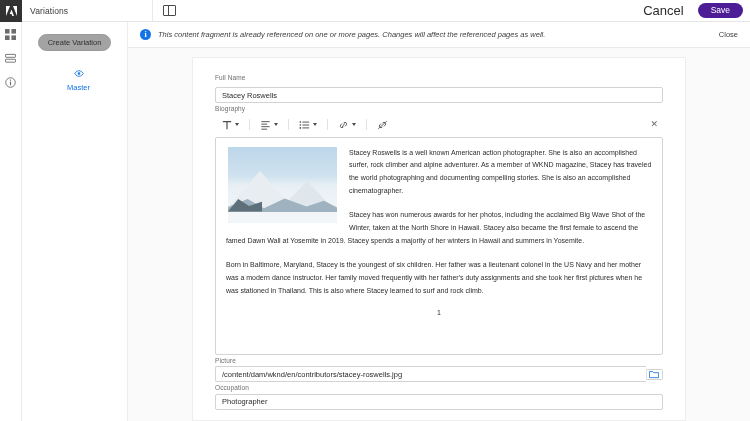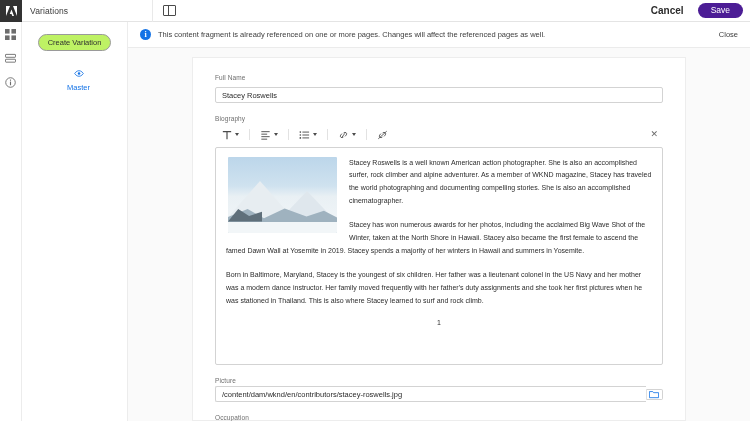--- a/index.html
+++ b/index.html
@@ -64,27 +64,26 @@
     width: 1.2px;
     background: #4a4a4a;
   }
   .topbar-right {
     display: flex;
     align-items: center;
     gap: 8px;
     padding-right: 7px;
   }
   .btn-cancel {
-    font-size: 10px;
+    font-size: 13px;
     color: #2b2b2b;
     background: transparent;
     border: none;
     padding: 2px 6px;
     cursor: pointer;
-    font-weight: bold;
   }
   .btn-save {
     font-size: 8.5px;
     color: #fff;
     background: #4c1d95;
     border: none;
     border-radius: 9px;
     padding: 3px 13px;
     cursor: pointer;
     line-height: 1;
@@ -127,21 +126,21 @@
     flex: 0 0 106px;
   }
   .create-variation-wrap {
     display: flex;
     justify-content: center;
     padding: 4px 0 14px;
   }
   .btn-create-variation {
     font-size: 7.5px;
     color: #2f2f2f;
-    background: #bef264;
+    background: #a3a3a3;
     border: 1px solid #9a9a9a;
     border-radius: 9px;
     padding: 3px 9px;
     cursor: pointer;
     white-space: nowrap;
   }
   .master-row {
     display: flex;
     align-items: center;
     gap: 5px;
@@ -187,20 +186,21 @@
     display: flex;
     align-items: center;
     justify-content: center;
     font-family: "Liberation Serif", serif;
     flex: 0 0 11px;
   }
   .notice-text {
     font-size: 7.5px;
     color: #3d3d3d;
     flex: 1 1 auto;
+    font-style: italic;
   }
   .notice-close {
     font-size: 7.5px;
     color: #3d3d3d;
     cursor: pointer;
     padding-right: 2px;
     margin-left: 43px;
   }
 
   .canvas {
@@ -211,21 +211,21 @@
     padding-top: 9px;
   }
   .form-card {
     width: 494px;
     background: #fff;
     border: 1px solid #ededed;
     padding: 16px 22px 20px;
     height: 100%;
   }
 
-  .field { margin-bottom: 12px; }
+  .field { margin-bottom: 2px; }
   .field-label {
     font-size: 6.5px;
     color: #6e6e6e;
     margin-bottom: 2.5px;
     letter-spacing: .1px;
   }
   .text-input {
     width: 100%;
     height: 16px;
     border: 1px solid #d3d3d3;

